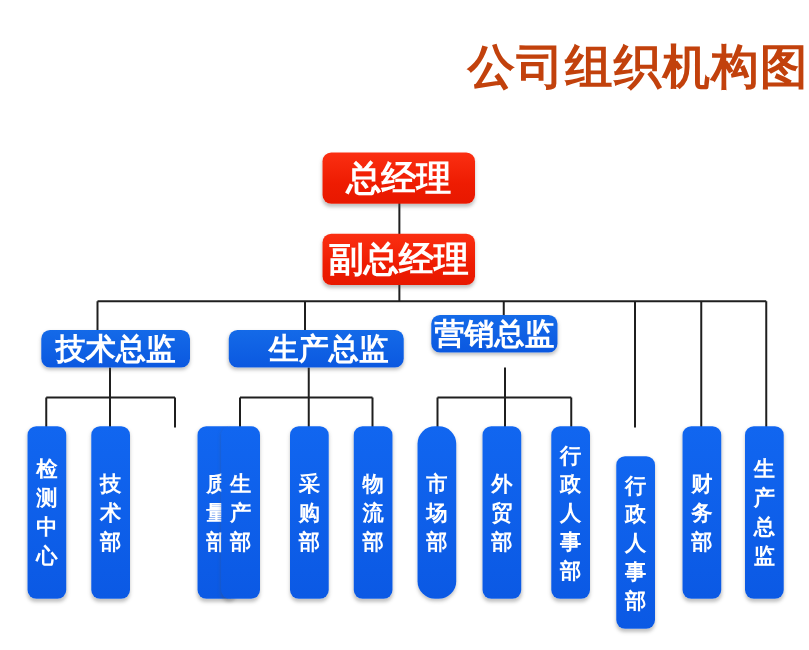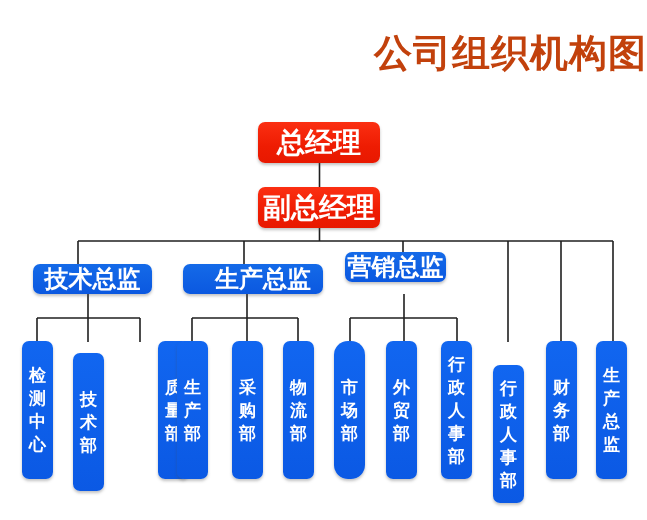--- a/index.html
+++ b/index.html
@@ -87,21 +87,21 @@
 
   <div class="node blue" style="left:33px;top:264px;width:119px;">技术总监</div>
 
   <div class="node blue" style="left:183px;top:264px;width:120px;padding-left:20px;">生产总监</div>
 
   <div class="node blue" style="left:345px;top:252px;width:101px;">营销总监</div>
 
   <div class="node dept" style="left:22px;">
     <span class="vlabel">检测中心</span>
   </div>
-  <div class="node dept" style="left:73px;margin-top:12px;">
+  <div class="node dept" style="left:73px;">
     <span class="vlabel">技术部</span>
   </div>
   <div class="node dept" style="left:124px;margin-left:34px;">
     <span class="vlabel">质量部</span>
   </div>
   <div class="node dept" style="left:177px;">
     <span class="vlabel">生产部</span>
   </div>
   <div class="node dept" style="left:232px;">
     <span class="vlabel">采购部</span>

